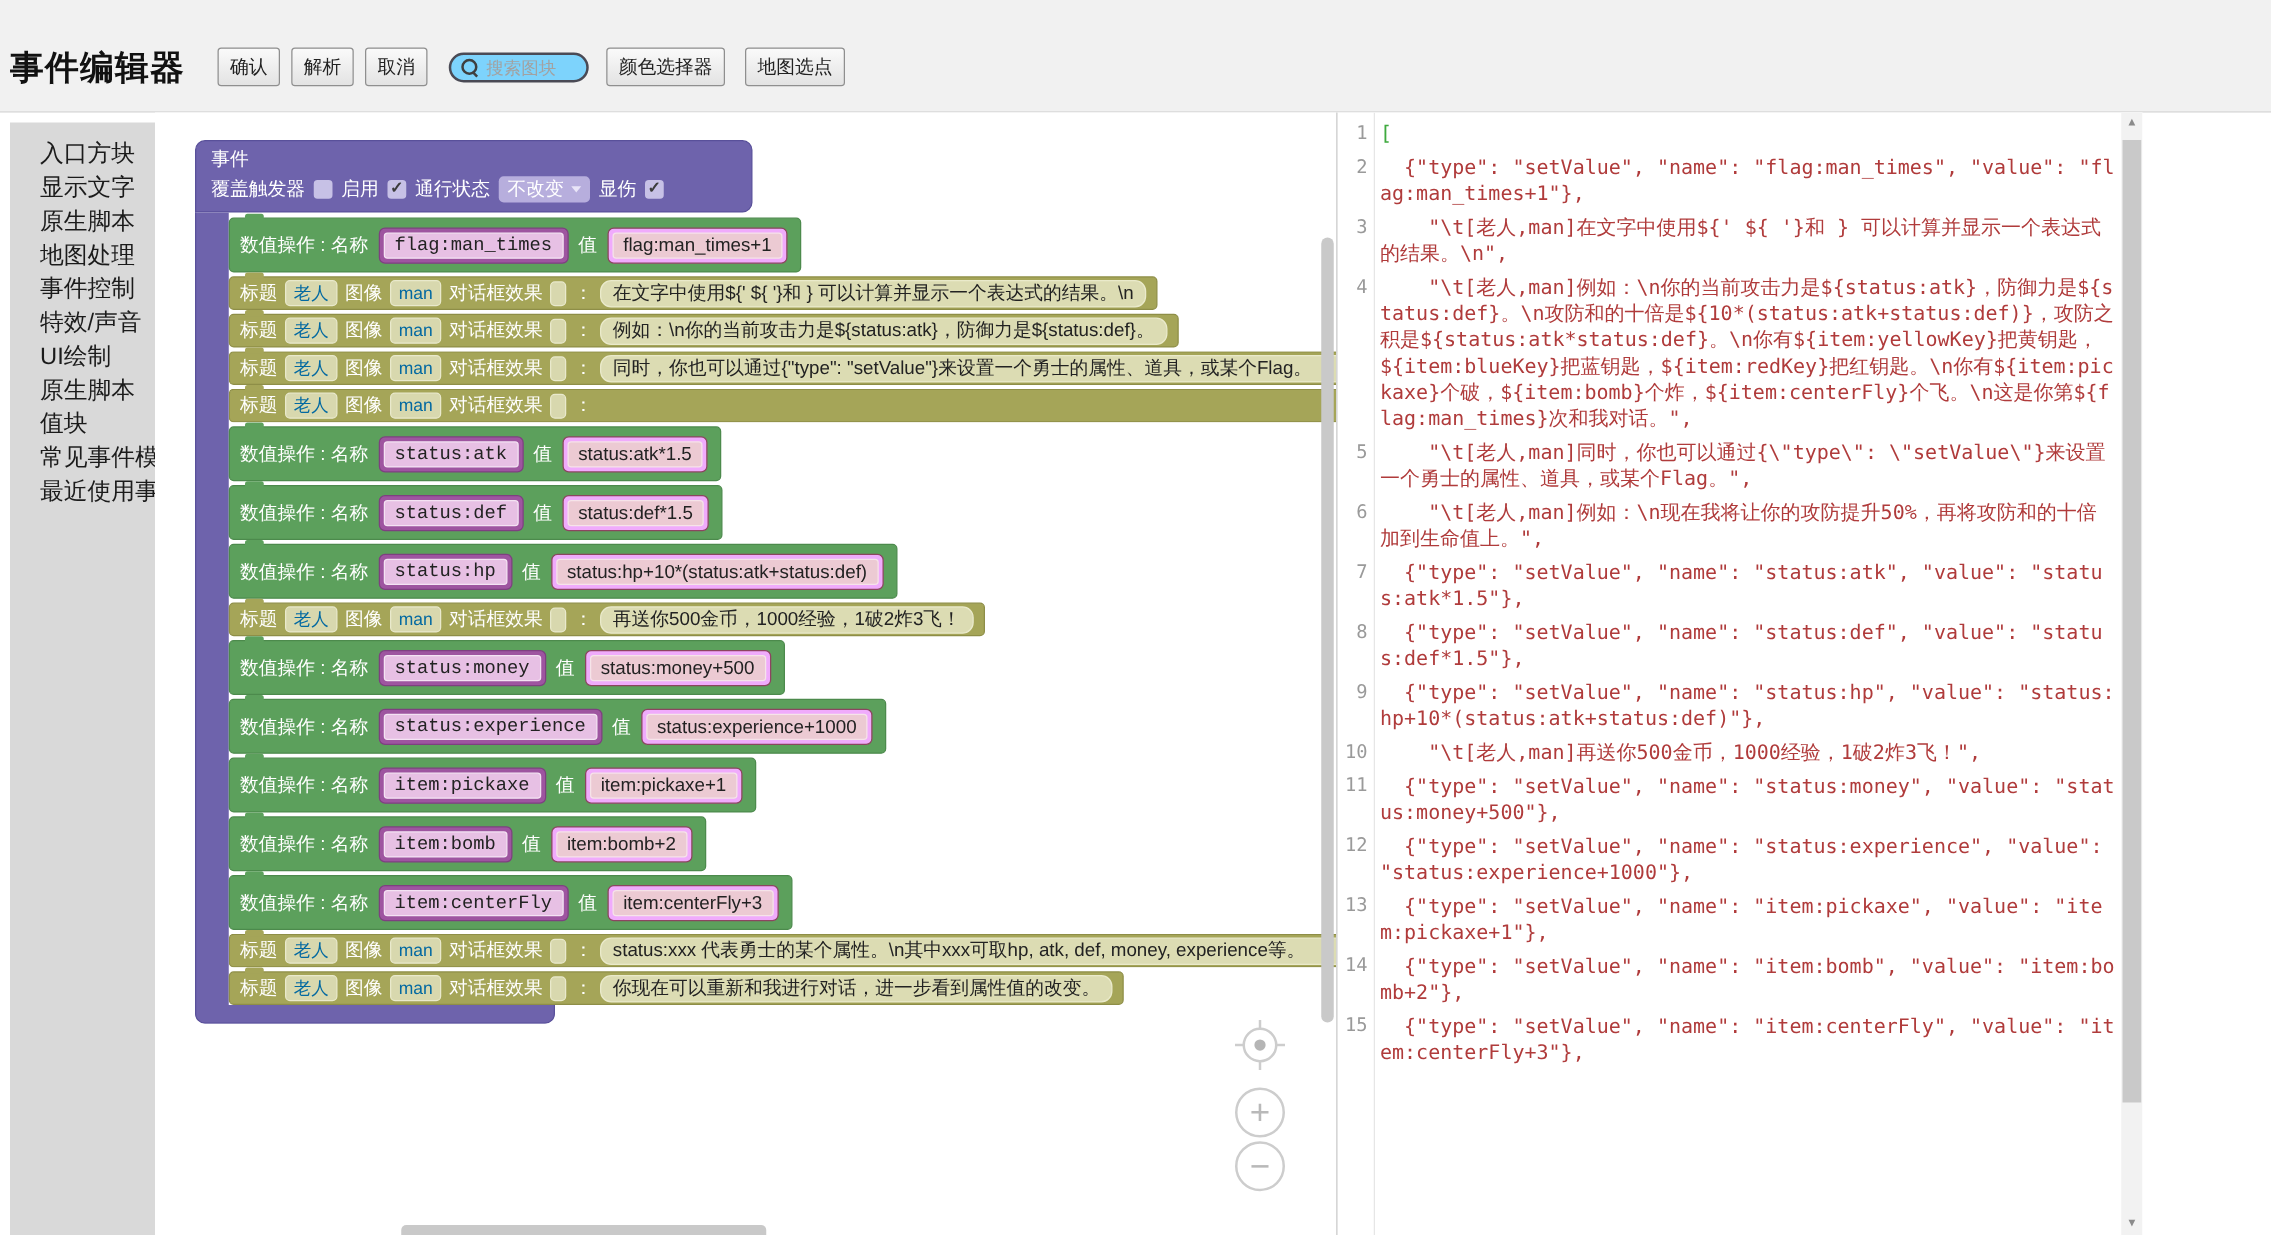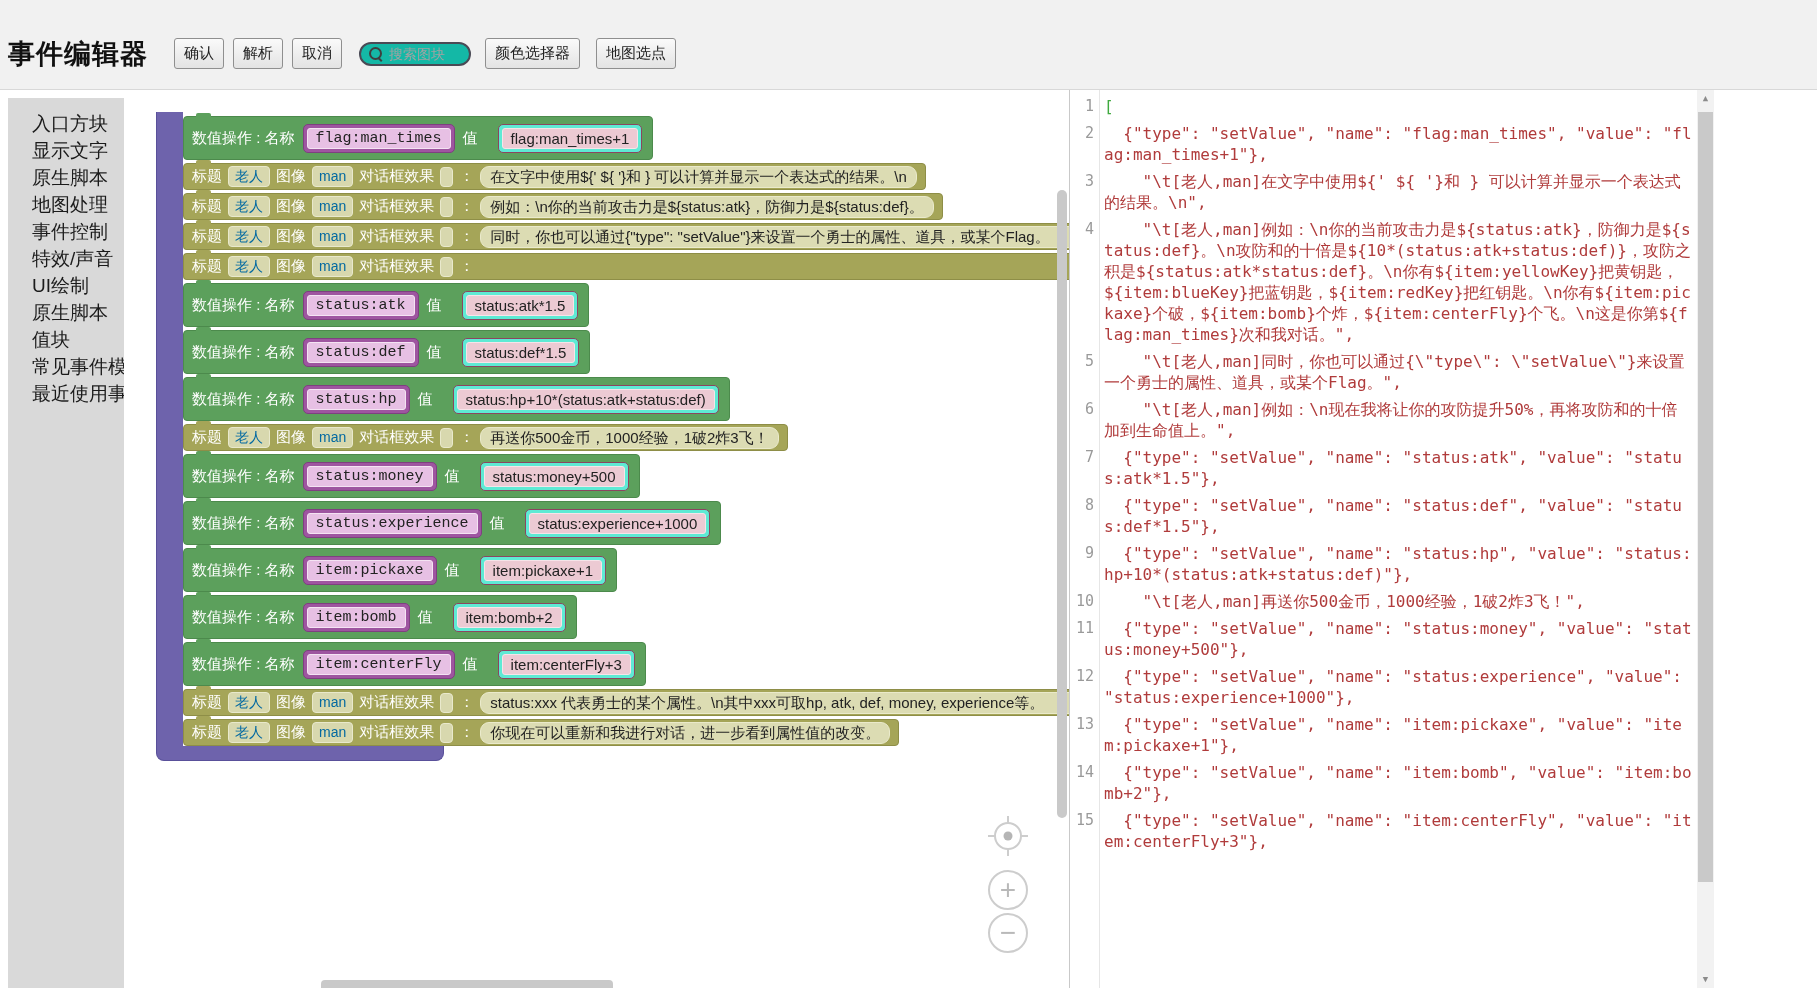--- a/index.html
+++ b/index.html
@@ -2,21 +2,21 @@
 <html><head>
 <meta charset="utf-8">
 <style>
   html,body{margin:0;padding:0;background:#fff;font-family:"Liberation Sans",sans-serif;}
   body{width:1817px;height:988px;overflow:hidden;position:relative;}
 
   
   .toolbar{height:90px;background:#f1f1f1;border-bottom:1px solid #d8d8d8;display:flex;align-items:center;box-sizing:border-box;padding-top:18px;}
   .app-title{font-size:27px;font-weight:bold;color:#111;margin:0 26px 0 8px;letter-spacing:1px;}
   .tbtn{border:1px solid #8f8f8f;background:linear-gradient(#fafafa,#e3e3e3);border-radius:3px;padding:5px 9px;font-size:15px;color:#222;margin-right:9px;font-family:inherit;cursor:pointer;}
-  .searchwrap{display:flex;align-items:center;margin:0 14px 0 8px;border:2px solid #4a4a55;border-radius:14px;background:#14b8a6;height:24px;width:112px;padding:0 8px;box-sizing:border-box;}
+  .searchwrap{display:flex;align-items:center;margin:0 14px 0 8px;border:2px solid #4a4a55;border-radius:14px;background:#7dd3fc;height:24px;width:112px;padding:0 8px;box-sizing:border-box;}
   .mag{width:9px;height:9px;border:2px solid #3f3f3f;border-radius:50%;position:relative;flex:0 0 auto;}
   .mag::after{content:"";position:absolute;width:2px;height:5px;background:#3f3f3f;left:8px;top:8px;transform:rotate(-45deg);}
   .searchwrap input{border:none;background:transparent;outline:none;width:80px;font-size:14px;color:#444;margin-left:5px;font-family:inherit;}
   .searchwrap input::placeholder{color:#a2a2a2;}
 
   
   .main{display:flex;height:898px;}
   .sidebar{width:116px;margin-left:8px;margin-top:8px;background:#d9d9d9;box-sizing:border-box;padding:12px 0 0 24px;font-size:19px;color:#1b1b1b;}
   .sitem{line-height:27px;cursor:pointer;white-space:nowrap;}
 
@@ -34,21 +34,21 @@
   .ebody{display:flex;align-items:stretch;}
   .spine{width:26px;background:#6e63ac;border-left:1px solid #59509a;}
   .rows{padding-top:4px;display:flex;flex-direction:column;gap:3px;align-items:flex-start;}
   .brow{position:relative;display:flex;align-items:center;white-space:nowrap;border-radius:4px;box-sizing:border-box;color:#fff;font-size:15px;cursor:grab;}
   .brow::before{content:"";position:absolute;top:-4px;left:12px;width:15px;height:5px;background:inherit;border-radius:2px 2px 0 0;}
   .brow.green{background:#5ca05c;border:1px solid #4c8a4c;padding:4px 10px 4px 8px;height:44px;gap:8px;}
   .brow.olive{background:#a5a558;border:1px solid #8e8e47;padding:2px 8px;height:27px;gap:6px;}
   .brow.cut{min-width:920px;border-radius:4px 0 0 4px;border-right:none;}
   .chipN,.chipV{border-radius:5px;padding:3px;display:inline-block;cursor:pointer;}
   .chipN{background:#9e55a0;border:1px solid #7e4080;font-family:Liberation Mono, monospace;}
-  .chipV{background:#5eead4;border:1px solid #8c4560;margin-left:12px;}
+  .chipV{background:#f0abfc;border:1px solid #8c4560;}
   .chipN .in,.chipV .in{display:block;border-radius:3px;padding:1px 8px;color:#222;font-size:15px;}
   .chipN .in{background:#e7c0e4;border:1px solid #f4e3f3;}
   .chipV .in{background:#eccad3;border:1px solid #f6e4e9;}
   .ochip{background:#d8d8ae;border:1px solid #e9e9cc;border-radius:4px;padding:0 6px;color:#0369a1;font-size:14px;height:19px;line-height:19px;cursor:pointer;}
   .ochip.empty{width:11px;padding:0;height:18px;}
   .ofield{background:#dcdcb3;border:1px solid #eaeacb;border-radius:9px;padding:0 9px;color:#222;font-size:15px;height:20px;line-height:20px;cursor:text;overflow:hidden;}
   .brow.cut .ofield{flex:1;border-radius:9px 0 0 9px;}
   .efoot{width:288px;height:15px;background:#6e63ac;border:1px solid #59509a;border-top:none;border-radius:0 0 8px 8px;box-sizing:border-box;}
 
   
@@ -97,20 +97,36 @@
       <div class="sitem">特效/声音</div>
       <div class="sitem">UI绘制</div>
       <div class="sitem">原生脚本</div>
       <div class="sitem">值块</div>
       <div class="sitem">常见事件模板</div>
       <div class="sitem">最近使用事件</div>
     </div>
 
   <div class="canvas">
     <div class="event">
+      <div class="ehead">
+        <div class="line1">事件</div>
+        <div class="line2">
+          <span>覆盖触发器</span>
+          <span class="cb"></span>
+          <span>启用</span>
+          <span class="cb checked"></span>
+          <span>通行状态</span>
+          <span class="dd">
+            <span>不改变</span>
+            <span class="arr"></span>
+          </span>
+          <span>显伤</span>
+          <span class="cb checked"></span>
+        </div>
+      </div>
       <div class="ebody">
         <div class="spine"></div>
         <div class="rows">
             <div class="brow green">
               <span class="blk-label">数值操作 : 名称</span>
               <span class="chipN">
                 <span class="in">flag:man_times</span>
               </span>
               <span class="blk-label">值</span>
               <span class="chipV">

